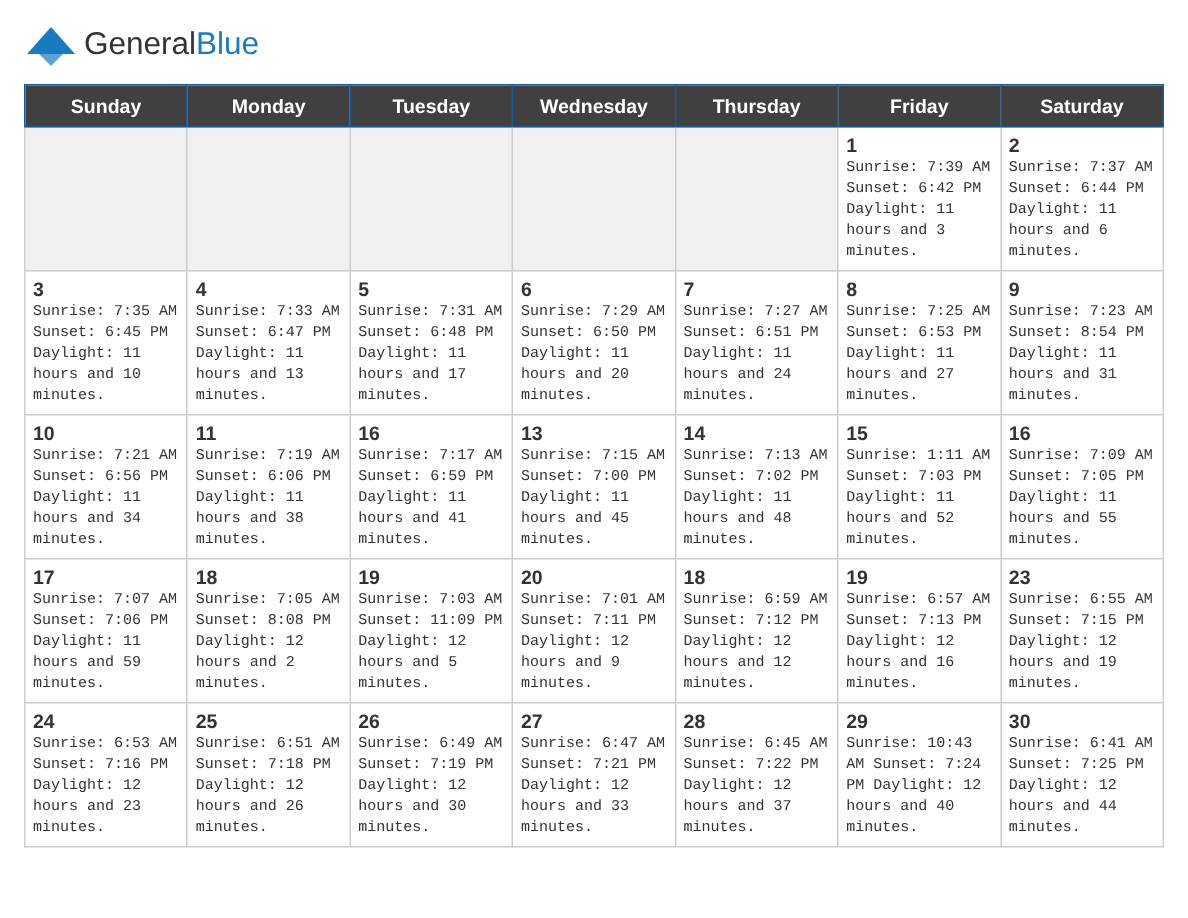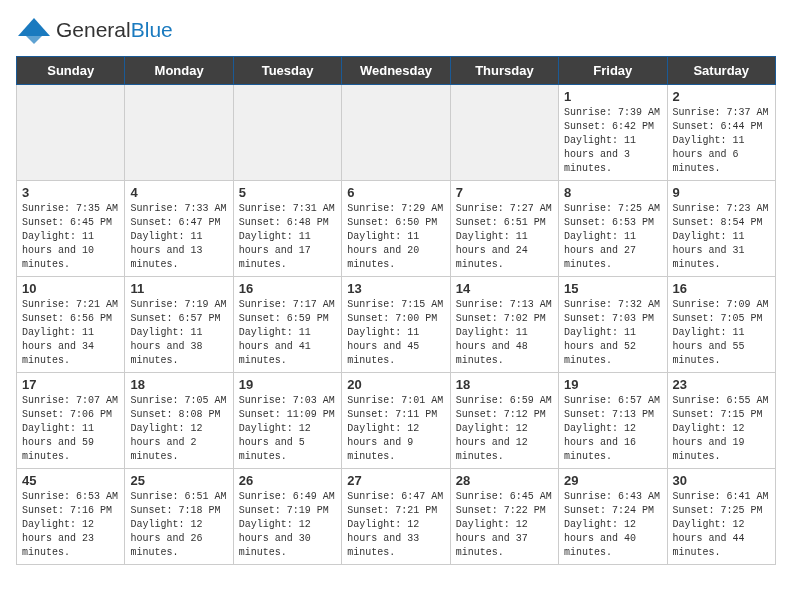--- a/index.html
+++ b/index.html
@@ -194,21 +194,21 @@
         <td>
           <span class="day-num">10</span>
           <div class="day-info">Sunrise: 7:21 AM
 Sunset: 6:56 PM
 Daylight: 11 hours
 and 34 minutes.</div>
         </td>
         <td>
           <span class="day-num">11</span>
           <div class="day-info">Sunrise: 7:19 AM
-Sunset: 6:57 PM
+Sunset: 6:06 PM
 Daylight: 11 hours
 and 38 minutes.</div>
         </td>
         <td>
           <span class="day-num">16</span>
           <div class="day-info">Sunrise: 7:17 AM
 Sunset: 6:59 PM
 Daylight: 11 hours
 and 41 minutes.</div>
         </td>
@@ -221,21 +221,21 @@
         </td>
         <td>
           <span class="day-num">14</span>
           <div class="day-info">Sunrise: 7:13 AM
 Sunset: 7:02 PM
 Daylight: 11 hours
 and 48 minutes.</div>
         </td>
         <td>
           <span class="day-num">15</span>
-          <div class="day-info">Sunrise: 7:32 AM
+          <div class="day-info">Sunrise: 1:11 AM
 Sunset: 7:03 PM
 Daylight: 11 hours
 and 52 minutes.</div>
         </td>
         <td>
           <span class="day-num">16</span>
           <div class="day-info">Sunrise: 7:09 AM
 Sunset: 7:05 PM
 Daylight: 11 hours
 and 55 minutes.</div>
@@ -287,21 +287,21 @@
         <td>
           <span class="day-num">23</span>
           <div class="day-info">Sunrise: 6:55 AM
 Sunset: 7:15 PM
 Daylight: 12 hours
 and 19 minutes.</div>
         </td>
       </tr>
       <tr>
         <td>
-          <span class="day-num">45</span>
+          <span class="day-num">24</span>
           <div class="day-info">Sunrise: 6:53 AM
 Sunset: 7:16 PM
 Daylight: 12 hours
 and 23 minutes.</div>
         </td>
         <td>
           <span class="day-num">25</span>
           <div class="day-info">Sunrise: 6:51 AM
 Sunset: 7:18 PM
 Daylight: 12 hours
@@ -323,21 +323,21 @@
         </td>
         <td>
           <span class="day-num">28</span>
           <div class="day-info">Sunrise: 6:45 AM
 Sunset: 7:22 PM
 Daylight: 12 hours
 and 37 minutes.</div>
         </td>
         <td>
           <span class="day-num">29</span>
-          <div class="day-info">Sunrise: 6:43 AM
+          <div class="day-info">Sunrise: 10:43 AM
 Sunset: 7:24 PM
 Daylight: 12 hours
 and 40 minutes.</div>
         </td>
         <td>
           <span class="day-num">30</span>
           <div class="day-info">Sunrise: 6:41 AM
 Sunset: 7:25 PM
 Daylight: 12 hours
 and 44 minutes.</div>

